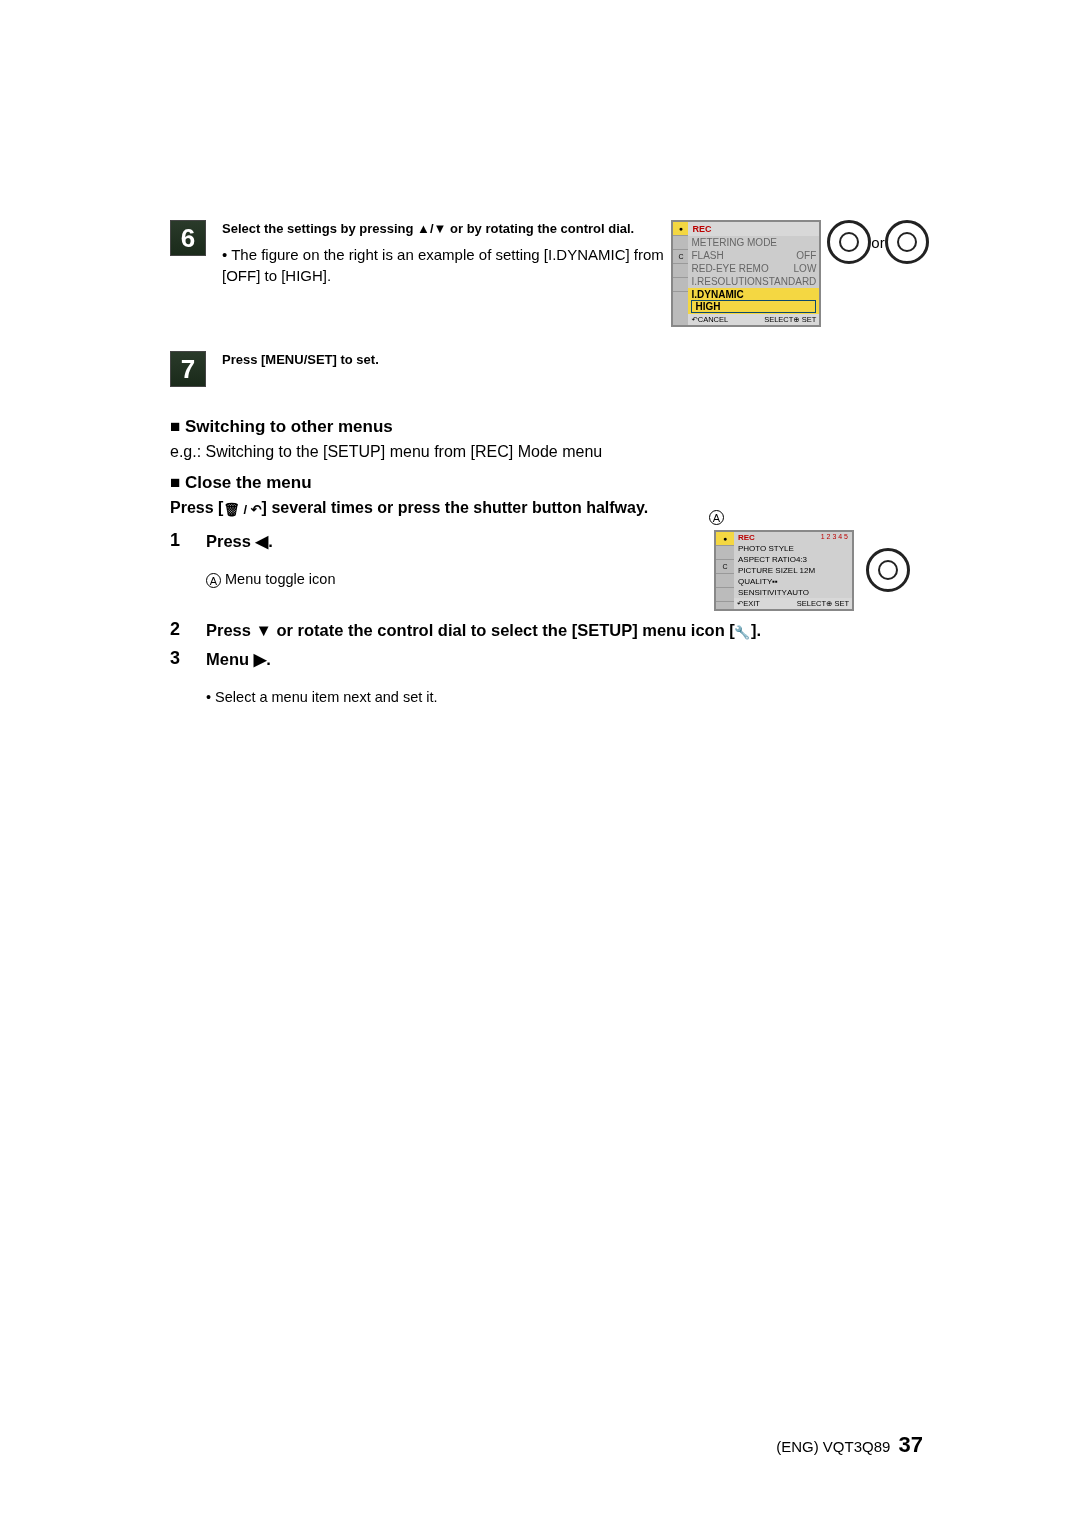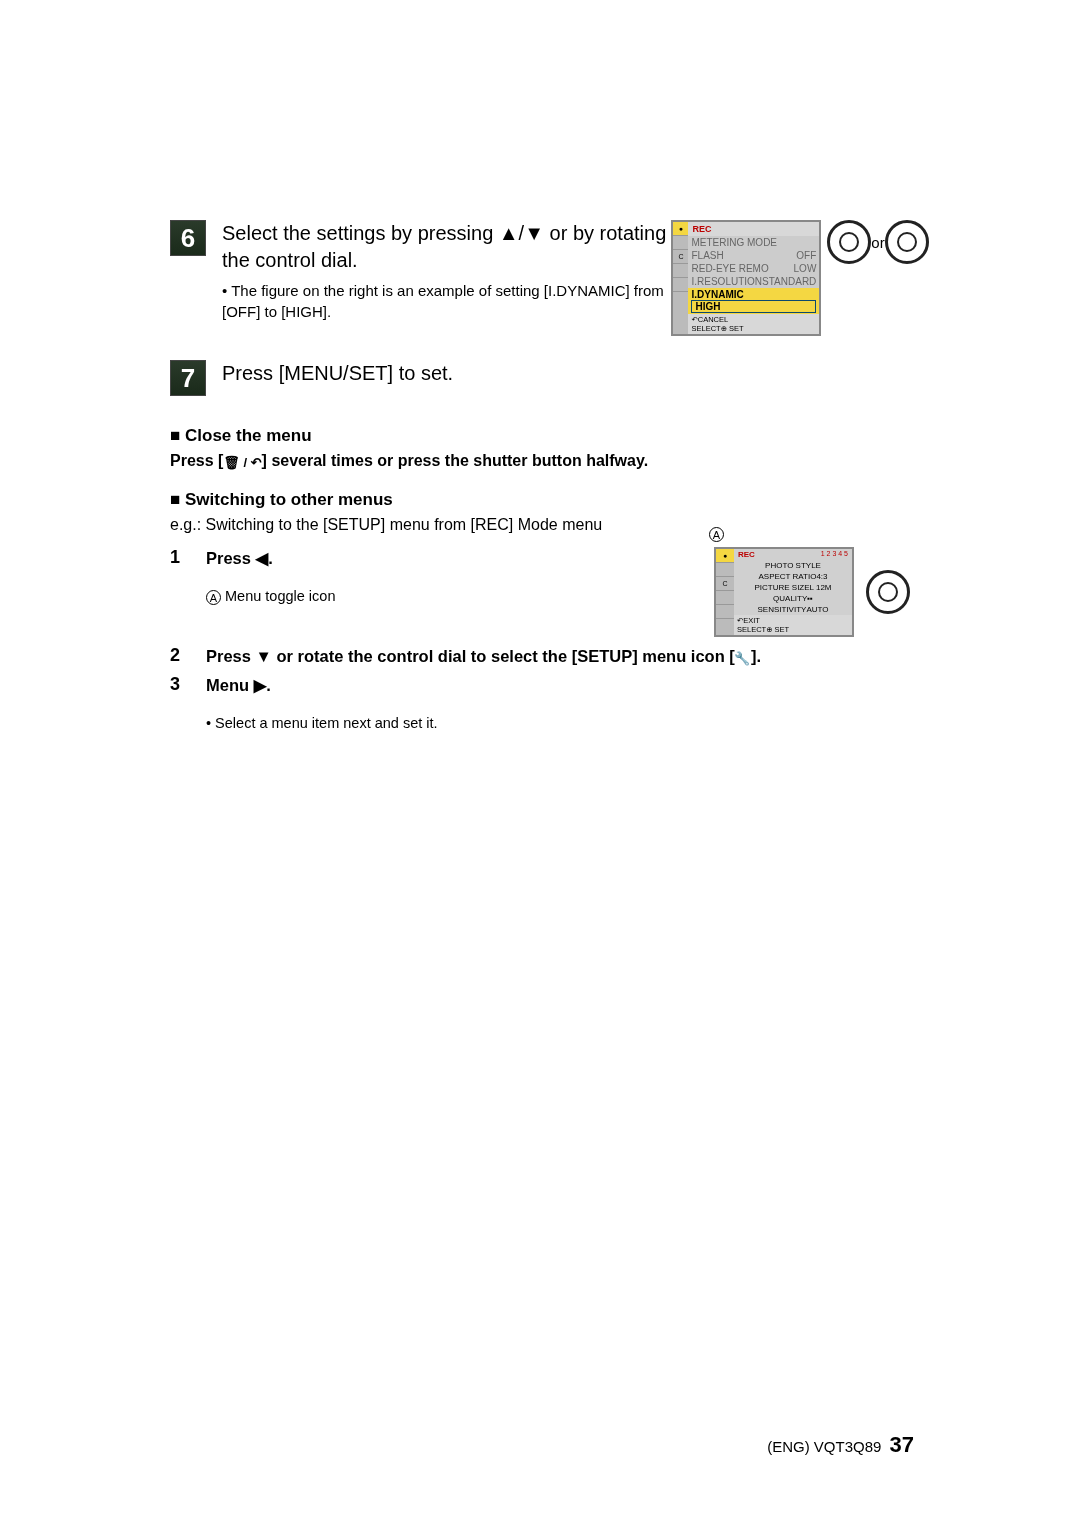--- a/index.html
+++ b/index.html
@@ -30,22 +30,22 @@
       align-items: center;
       justify-content: center;
       color: #fff;
       font-size: 26px;
       font-weight: bold;
       margin-right: 16px;
       flex-shrink: 0;
     }
     .step-text-wrap { flex: 1; }
     .step-heading {
-      font-weight: normal;
-      font-size: 20px;
+      font-weight: bold;
+      font-size: 13px;
       line-height: 1.35;
       margin-bottom: 6px;
     }
     .step-bullet {
       font-size: 15px;
       line-height: 1.4;
       margin-left: 0;
       text-indent: 0;
     }
     .right-col {
@@ -99,21 +99,20 @@
       font-weight: bold;
       flex-direction: column;
     }
     .screen-item.hilite .val { background: #f4d742; border: 1px solid #0c4a6e; padding: 0 3px; }
     .screen-footer {
       background: #d8d8d8;
       padding: 1px 3px;
       font-size: 7.5px;
       display: flex;
       justify-content: space-between;
-      flex-direction: column;
     }
     .dial-col {
       display: flex;
       flex-direction: row;
       align-items: center;
       margin-left: 6px;
     }
     .dial {
       width: 44px;
       height: 44px;
@@ -214,34 +213,34 @@
       border: 2px solid #888;
       font-size: 8px;
       background: #d0d0d0;
     }
     .screen2-body { display: flex; }
     .screen2-list { flex: 1; }
     .screen2-item {
       padding: 1px 4px;
       font-size: 8px;
       display: flex;
-      justify-content: center;
+      justify-content: flex-start;
     }
     .screen2-header {
       display: flex;
       justify-content: space-between;
       padding: 1px 4px;
       font-size: 8px;
     }
     .screen2-header .rec { color: #b00; font-weight: bold; }
     .screen2-header .pages { color: #b00; font-size: 7px; }
     .footer {
       position: absolute;
       bottom: 68px;
-      right: 166px;
+      right: 157px;
       font-size: 15px;
     }
     .footer-page {
       font-weight: bold;
       font-size: 22px;
       margin-left: 4px;
     }
     .arrow { font-family: sans-serif; }
     .icon-glyph { font-size: 13px; vertical-align: -1px; }
   </style>
@@ -312,30 +311,30 @@
     </div>
   </div>
 
   <div class="step-row" style="margin-top:10px; margin-bottom:30px;">
     <div class="step-badge">7</div>
     <div class="step-text-wrap">
       <div class="step-heading">Press [MENU/SET] to set.</div>
     </div>
   </div>
 
+  <div class="subsection" style="margin-top:18px;">
+    <div class="subhead">■ Switching to other menus</div>
+    <div class="plain-text" style="font-weight:normal;">e.g.: Switching to the [SETUP] menu from [REC] Mode menu</div>
+  </div>
+
   <div class="subsection">
     <div class="subhead">■ Close the menu</div>
     <div class="subtext">
       <span>Press [</span><span class="icon-glyph">🗑 / ↶</span><span>] several times or press the shutter button halfway.</span>
     </div>
-  </div>
-
-  <div class="subsection" style="margin-top:18px;">
-    <div class="subhead">■ Switching to other menus</div>
-    <div class="plain-text" style="font-weight:normal;">e.g.: Switching to the [SETUP] menu from [REC] Mode menu</div>
   </div>
 
   <div class="switch-row">
     <div style="flex:1;">
       <div class="numbered-step">
         <div class="num">1</div>
         <div class="num-body">
           <div class="num-head">Press ◀.</div>
           <div class="num-sub">
             <span class="circle-a">A</span>

